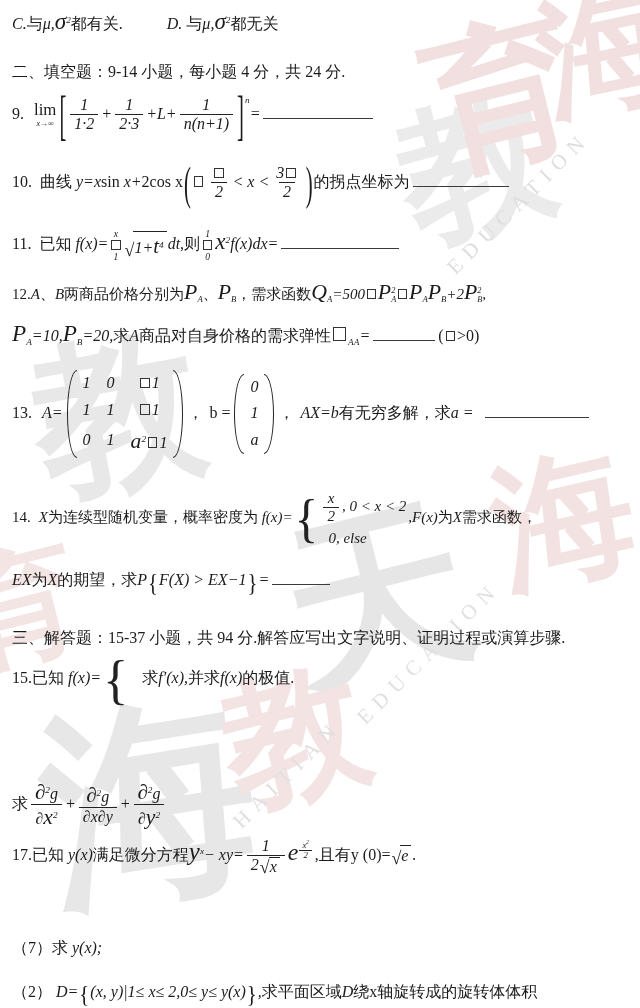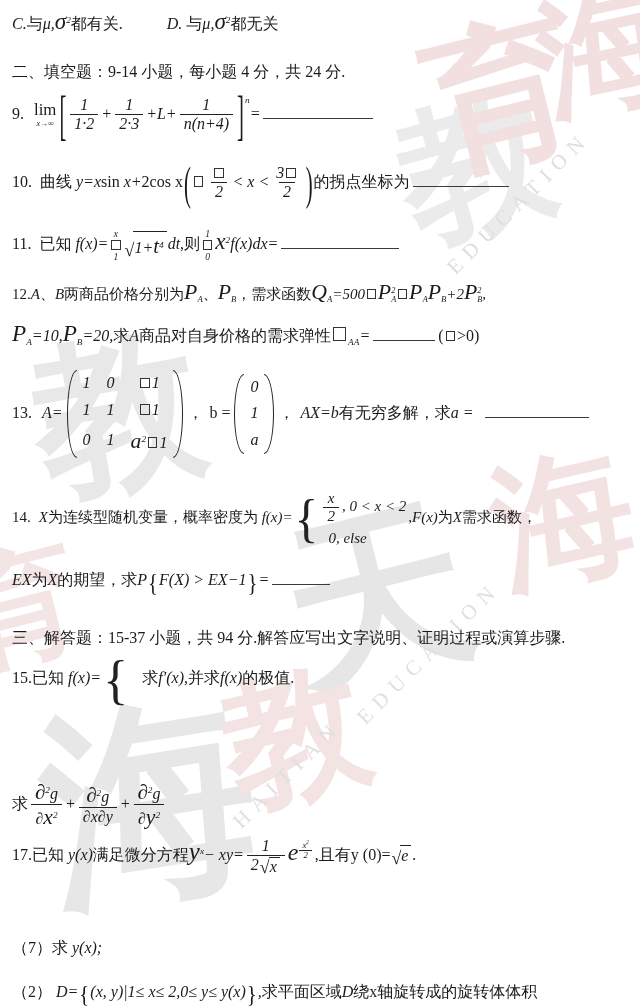--- a/index.html
+++ b/index.html
@@ -81,21 +81,21 @@
           <span class="limt">lim</span>
           <span class="limsub">x→∞</span>
         </span><span class="bigd" style="transform: scaleY(2.6); font-size: 1.3em;">[</span><span class="frac">
           <span class="fn"><span class="mi">1</span></span>
           <span class="fd"><span class="mi">1·2</span></span>
         </span><span class="mi">+</span><span class="frac">
           <span class="fn"><span class="mi">1</span></span>
           <span class="fd"><span class="mi">2·3</span></span>
         </span><span class="mi">+L+</span><span class="frac">
           <span class="fn"><span class="mi">1</span></span>
-          <span class="fd"><span class="mi">n(n+4)</span></span>
+          <span class="fd"><span class="mi">n(n+1)</span></span>
         </span><span class="bigd" style="transform: scaleY(2.6); font-size: 1.3em;">]</span><span class="sup hi">n</span><span class="mi">=</span><span class="blank" style="width: 110px;"></span></div>
     <div class="line" style="top:164px"><span class="tx">10.</span><span class="spc" style="width: 8px;"></span><span class="tx">曲线 </span><span class="mi">y=x</span><span class="tx">sin </span><span class="mi">x+</span><span class="tx">2cos x</span><span class="bigd" style="transform: scaleY(2.2); font-size: 1.3em;">(</span><span class="box"></span><span class="frac">
           <span class="fn"><span class="box"></span></span>
           <span class="fd"><span class="mi">2</span></span>
         </span><span class="mi">&lt; x &lt;</span><span class="frac">
           <span class="fn"><span class="mi">3</span><span class="box"></span></span>
           <span class="fd"><span class="mi">2</span></span>
         </span><span class="bigd" style="transform: scaleY(2.2); font-size: 1.3em;">)</span><span class="tx">的拐点坐标为</span><span class="blank" style="width: 96px;"></span></div>
     <div class="line" style="top:226px"><span class="tx">11.</span><span class="spc" style="width: 8px;"></span><span class="tx">已知 </span><span class="mi">f(x)=</span><span class="stk">
           <span class="st">x</span>

